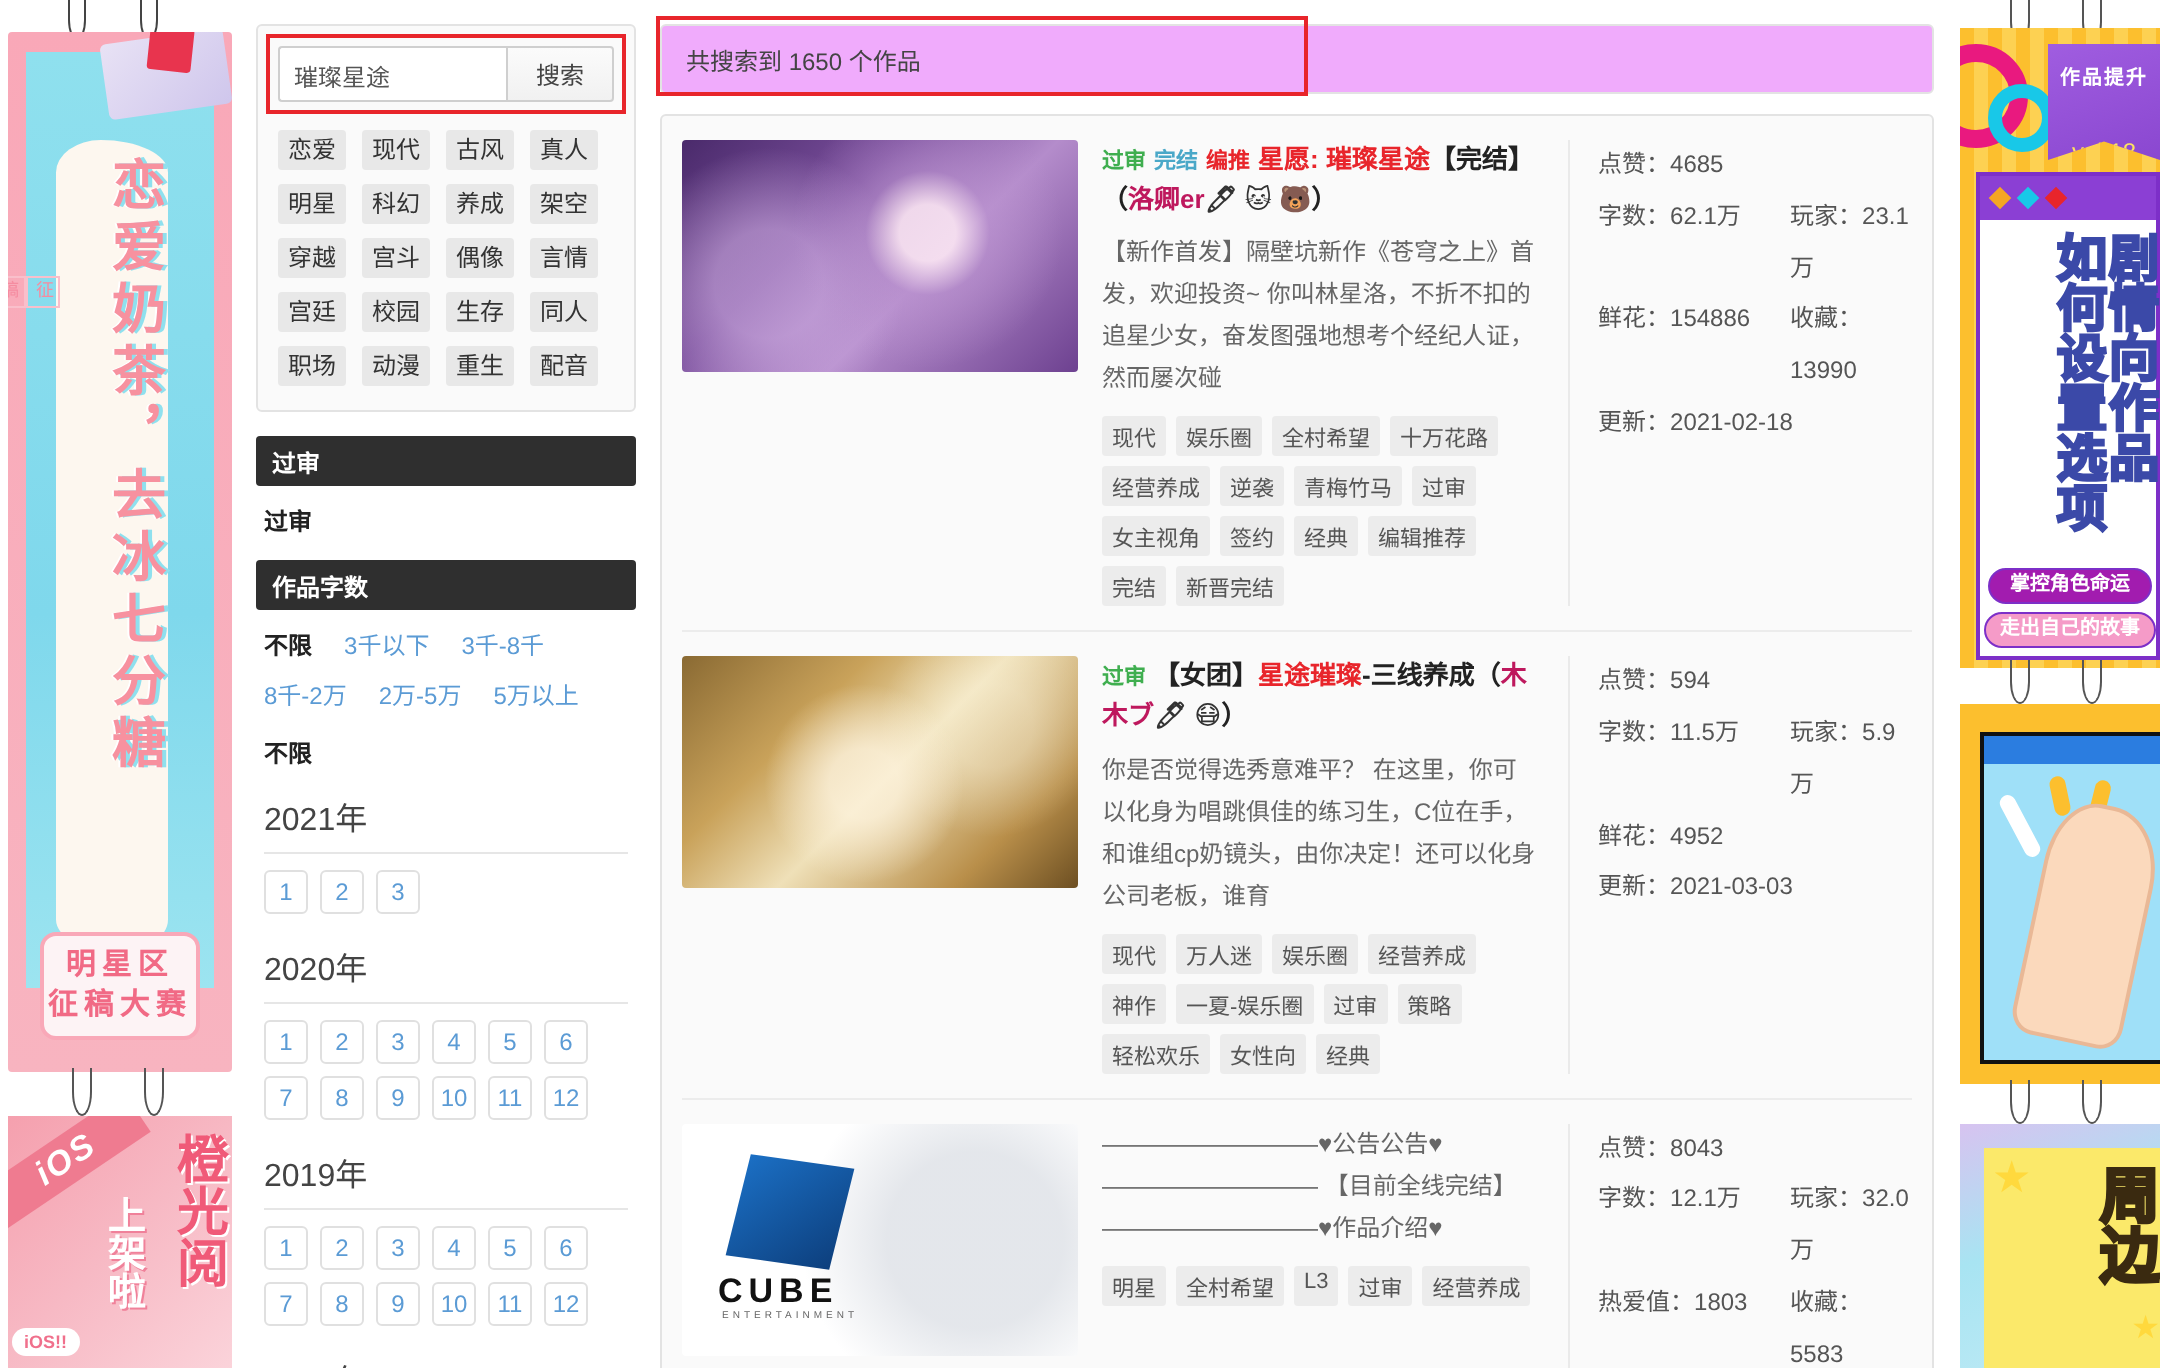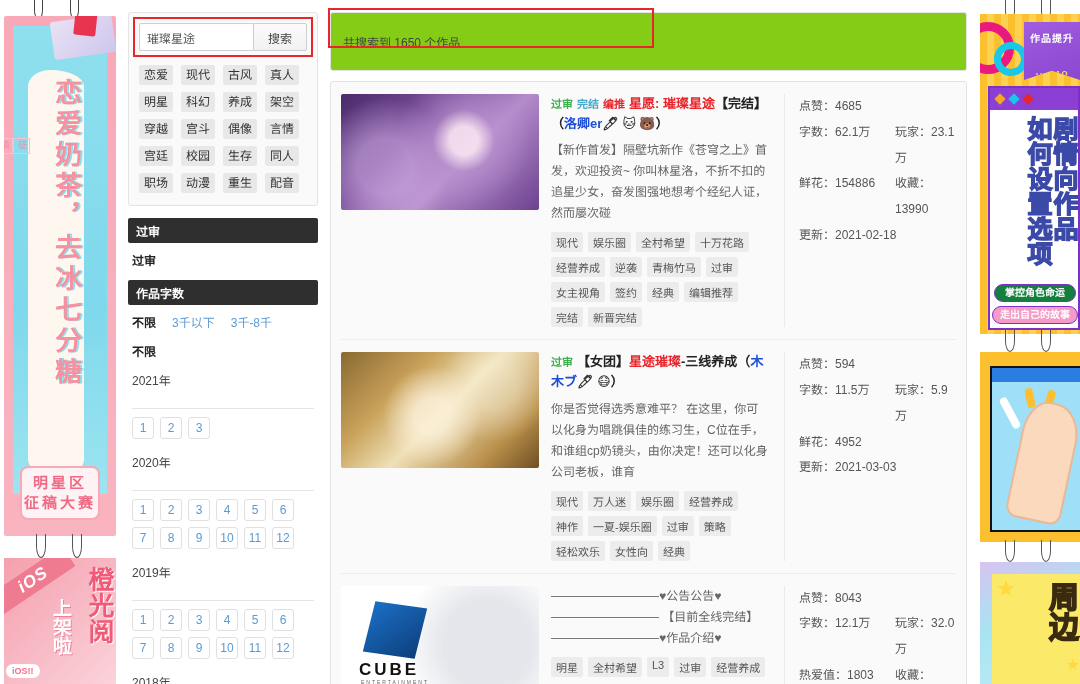--- a/index.html
+++ b/index.html
@@ -146,21 +146,21 @@
     background: #fff;
   }
   .ar-big-text span {
     writing-mode: vertical-rl; text-orientation: upright;
     font-size: 25px; font-weight: bold; color: #ffd93d; line-height: 1.0;
     -webkit-text-stroke: 1.4px #3b49a8;
     letter-spacing: 0px;
   }
   .ar-pill {
     position: absolute; left: 4px; bottom: 26px; right: 2px; height: 18px;
-    background: #15803d; border: 1.6px solid #7d2fc8; border-radius: 9px;
+    background: #a21caf; border: 1.6px solid #7d2fc8; border-radius: 9px;
     color: #fff; font-size: 10px; font-weight: bold; text-align: center; line-height: 15px;
     white-space: nowrap; overflow: hidden;
   }
   .ar-pill2 {
     position: absolute; left: 2px; bottom: 4px; right: 0px; height: 18px;
     background: #f59bc8; border: 1.6px solid #7d2fc8; border-radius: 9px;
     color: #fff; font-size: 10px; font-weight: bold; text-align: center; line-height: 15px;
     white-space: nowrap; overflow: hidden;
   }
   .ar-mid {
@@ -235,50 +235,50 @@
   .search-input {
     flex: 1; min-width: 0; border: 1px solid #cfcfcf; border-right: none;
     border-radius: 2px 0 0 2px; padding: 0 7px; font-size: 12px;
     color: #555; background: #fff; outline: none;
     font-family: "Liberation Sans","DejaVu Sans",sans-serif;
   }
   .search-btn {
     width: 54px; border: 1px solid #cfcfcf; border-radius: 0 2px 2px 0;
     background: linear-gradient(180deg,#fbfbfb,#f1f1f1);
     font-size: 12px; color: #444; cursor: pointer;
-    font-family: Liberation Sans, sans-serif;
+    font-family: Liberation Serif, serif;
   }
   .tag-grid { display: flex; flex-wrap: wrap; gap: 7px 8px; margin-top: 14px; }
   .tag-grid a {
     display: block; width: 34px; text-align: center; line-height: 20px;
     background: #e8e8e8; color: #333; text-decoration: none;
     font-size: 12px; border-radius: 2px;
   }
   .sec-head {
     background: #2f2f2f; color: #fff; font-size: 12px; font-weight: bold;
     padding: 4px 8px; margin: 0 0 8px 0; border-radius: 2px;
   }
   .sec-body { padding: 0 4px 4px 4px; }
   .opt-row { display: flex; flex-wrap: wrap; gap: 6px 16px; margin-bottom: 8px; }
   .opt-row a { color: #5b9bd5; text-decoration: none; font-size: 12px; }
   .opt-row a.cur { color: #222; font-weight: bold; }
-  .year-label { font-size: 12px; color: #444; padding: 4px 0 20px 0; border-bottom: 1px solid #e6e6e6; }
+  .year-label { font-size: 16px; color: #444; padding: 4px 0 6px 0; border-bottom: 1px solid #e6e6e6; }
   .month-grid { display: flex; flex-wrap: wrap; gap: 6px; margin: 8px 0 10px 0; }
   .month-grid a {
     display: block; min-width: 22px; padding: 0 3px; text-align: center; line-height: 20px;
     border: 1px solid #e0e0e0; border-radius: 3px; background: #fff;
     color: #5b9bd5; text-decoration: none; font-size: 12px;
   }
 
   
   .results { flex: 1; min-width: 0; }
   .count-wrap { position: relative; margin-bottom: 10px; }
   .count-bar {
-    background: #84cc16; border: 1px solid #e3e3e3; border-radius: 3px;
-    padding: 20px 12px; font-size: 12px; color: #444;
+    background: #f0abfc; border: 1px solid #e3e3e3; border-radius: 3px;
+    padding: 8px 12px; font-size: 12px; color: #444;
   }
   .count-redbox {
     position: absolute; left: -2px; top: -4px; width: 326px; height: 40px;
     border: 2px solid #e8252b; pointer-events: none;
   }
   .cards { background: #fafafa; border: 1px solid #e3e3e3; border-radius: 3px; padding: 0 10px; }
   .card { display: flex; gap: 12px; padding: 12px 0; border-bottom: 1px solid #ececec; }
   .card:last-child { border-bottom: none; }
   .thumb {
     width: 198px; height: 116px; flex: 0 0 198px; border-radius: 2px;
@@ -292,21 +292,21 @@
   }
   .badge {
     font-size: 11px; font-weight: bold; margin-right: 4px;
     display: inline-block; vertical-align: baseline;
   }
   .b-pass { color: #3fae4f; }
   .b-done { color: #4aa8c8; }
   .b-rec { color: #e8252b; }
   .t-red { color: #e8252b; }
   .t-dark { color: #222; }
-  .t-blue { color: #1d4ed8; }
+  .t-blue { color: #be185d; }
   .card-desc {
     font-size: 12px; color: #666; line-height: 1.75; margin-bottom: 8px;
     word-break: break-all; overflow: hidden;
   }
   .card-tags { display: flex; flex-wrap: wrap; gap: 5px 5px; }
   .card-tags span {
     background: #ececec; color: #555; font-size: 11px;
     padding: 2px 5px; border-radius: 2px; word-break: break-all;
   }
   .card-stats {
@@ -398,20 +398,25 @@
           </div>
         </div>
 
         <div class="sec-head">作品字数</div>
         <div class="sec-body">
           <div class="opt-row">
             <a href="#" class="cur">不限</a>
             <a href="#">3千以下</a>
             <a href="#">3千-8千</a>
           </div>
+          <div class="opt-row">
+            <a href="#">8千-2万</a>
+            <a href="#">2万-5万</a>
+            <a href="#">5万以上</a>
+          </div>
         </div>
 
         <div class="sec-body">
           <div class="opt-row">
             <a href="#" class="cur">不限</a>
           </div>
 
           <div class="year-label">2021年</div>
           <div class="month-grid">
             <a href="#">1</a>

